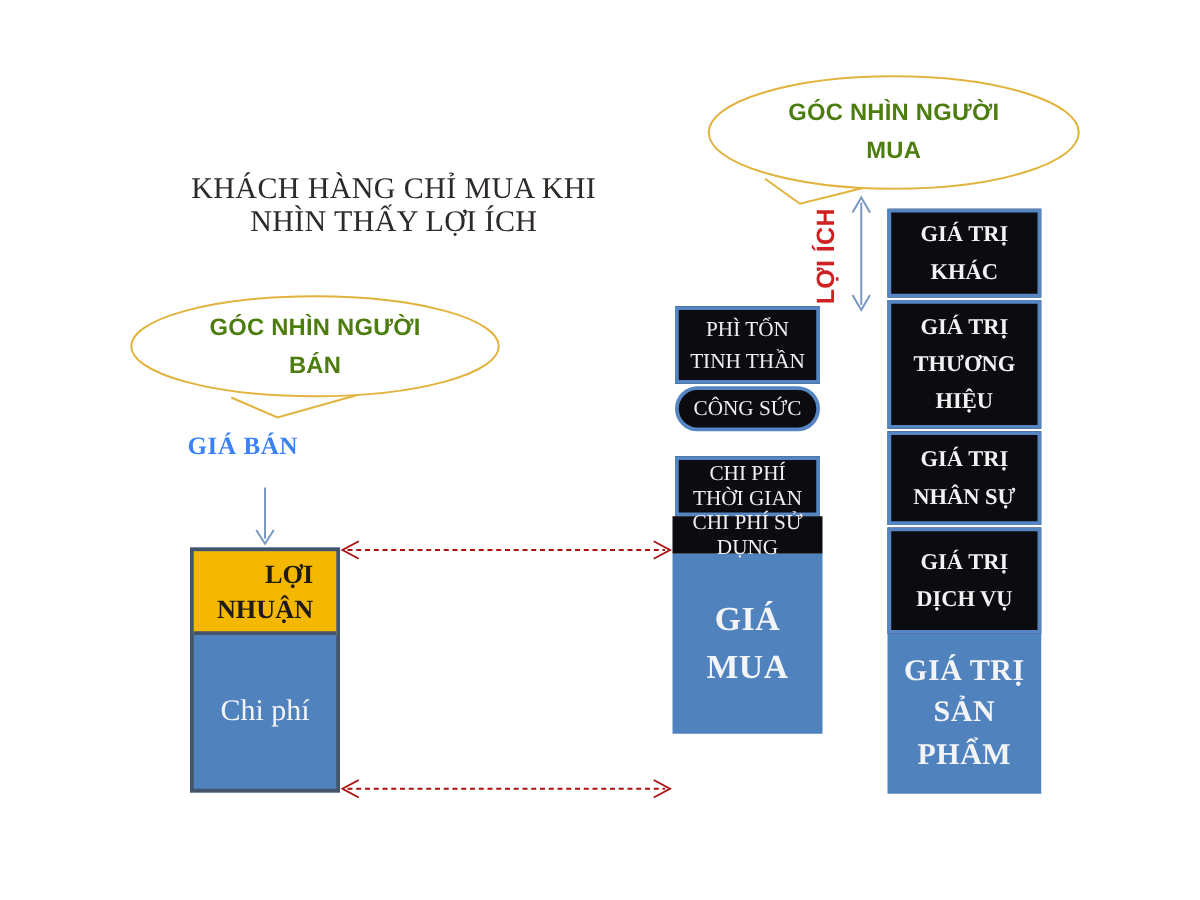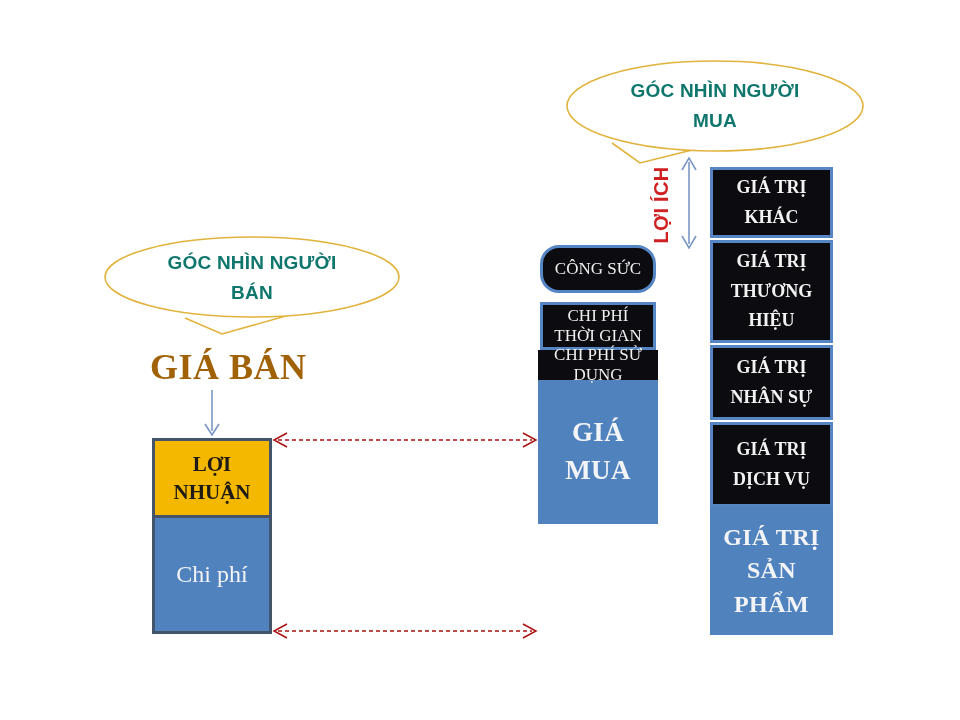--- a/index.html
+++ b/index.html
@@ -25,57 +25,57 @@
   .center{display:flex;align-items:center;justify-content:center;text-align:center;}
 
   .slide-title{
     left:95px;top:138px;width:440px;text-align:center;
     font-size:24px;line-height:27px;color:var(--title-ink);letter-spacing:.3px;
   }
   .overlay{left:0;top:0;width:960px;height:720px;pointer-events:none;}
 
   .bubble-label{
     font-family:"Liberation Sans",sans-serif;font-weight:bold;font-size:19px;
-    line-height:30px;color:#0f766e;text-align:center;letter-spacing:.2px;
+    line-height:30px;color:#4d7c0f;text-align:center;letter-spacing:.2px;
   }
   .bubble-label.seller{left:102px;top:248px;width:300px;}
   .bubble-label.buyer{left:565px;top:76px;width:300px;}
 
   .gia-ban-label{
-    left:150px;top:346px;width:160px;font-weight:bold;font-size:36px;color:#a16207;
+    left:150px;top:346px;width:160px;font-weight:bold;font-size:20px;color:#3b82f6;
     letter-spacing:.5px;
   }
   .benefit-label{
     left:608px;top:192px;width:110px;height:26px;
     transform:rotate(-90deg);transform-origin:50% 50%;
     font-family:"Liberation Sans",sans-serif;font-weight:bold;font-size:20px;
     color:var(--benefit-red);text-align:center;letter-spacing:.3px;
   }
 
   
   .seller-bar{
     left:152px;top:438px;width:120px;height:196px;
     border:3px solid var(--bar-border-slate);background:var(--bar-blue);
     display:flex;flex-direction:column;
   }
   .profit-box{
-    height:77px;background:var(--profit-orange);
+    height:67px;background:var(--profit-orange);
     border-bottom:3px solid var(--bar-border-slate);
-    font-weight:bold;font-size:21px;line-height:1.35;color:#1F1A14;
+    font-weight:bold;font-size:21px;line-height:1.35;color:#1F1A14;text-align:right;
   }
   .cost-box{flex:1;font-size:24px;color:#F2F4F8;}
 
   
   .middle-bar{left:538px;top:245px;width:120px;}
   .mbox{
     background:var(--box-black);color:#EFEFEF;font-size:17px;line-height:1.5;
   }
   .bordered{border:3px solid var(--box-border-blue);width:116px;margin-left:auto;margin-right:auto;}
   .mb1{height:62px;margin-bottom:2px;}
-  .mb2{height:48px;margin-bottom:9px;border-radius:19px;}
+  .mb2{height:36px;margin-bottom:20px;border-radius:19px;}
   .mb3{height:48px;line-height:1.2;}
   .mb4{height:30px;width:120px;line-height:1.15;}
   .mbase{
     height:144px;width:120px;background:var(--bar-blue);
     color:#F2F4F8;font-weight:bold;font-size:27px;line-height:1.4;letter-spacing:.4px;
   }
 
   
   .buyer-bar{left:710px;top:167px;width:123px;border-radius:19px;}
   .rbox{
@@ -125,37 +125,41 @@
       <polyline points="287,433 274,440 287,447"></polyline>
       <polyline points="523,433 536,440 523,447"></polyline>
     </g>
     <g style="stroke:var(--dashed-arrow-red)" fill="none" stroke-width="1.5">
       <line x1="278" y1="631" x2="532" y2="631" stroke-dasharray="4,3"></line>
       <polyline points="287,624 274,631 287,638"></polyline>
       <polyline points="523,624 536,631 523,638"></polyline>
     </g>
   </svg>
 
+  <div class="abs slide-title pre">KHÁCH HÀNG CHỈ MUA KHI
+NHÌN THẤY LỢI ÍCH</div>
 
   <div class="abs bubble-label seller pre">GÓC NHÌN NGƯỜI
 BÁN</div>
   <div class="abs bubble-label buyer pre">GÓC NHÌN NGƯỜI
 MUA</div>
 
   <div class="abs gia-ban-label">GIÁ BÁN</div>
 
   <div class="abs benefit-label">LỢI ÍCH</div>
 
   <div class="abs seller-bar">
     <div class="profit-box center pre">LỢI
 NHUẬN</div>
     <div class="cost-box center pre">Chi phí</div>
   </div>
 
   <div class="abs middle-bar">
+    <div class="mbox bordered mb1 center pre">PHÌ TỔN
+TINH THẦN</div>
     <div class="mbox bordered mb2 center pre">CÔNG SỨC</div>
     <div class="mbox bordered mb3 center pre">CHI PHÍ
 THỜI GIAN</div>
     <div class="mbox mb4 center pre">CHI PHÍ SỬ
 DỤNG</div>
     <div class="mbase center pre">GIÁ
 MUA</div>
   </div>
 
   <div class="abs buyer-bar">

